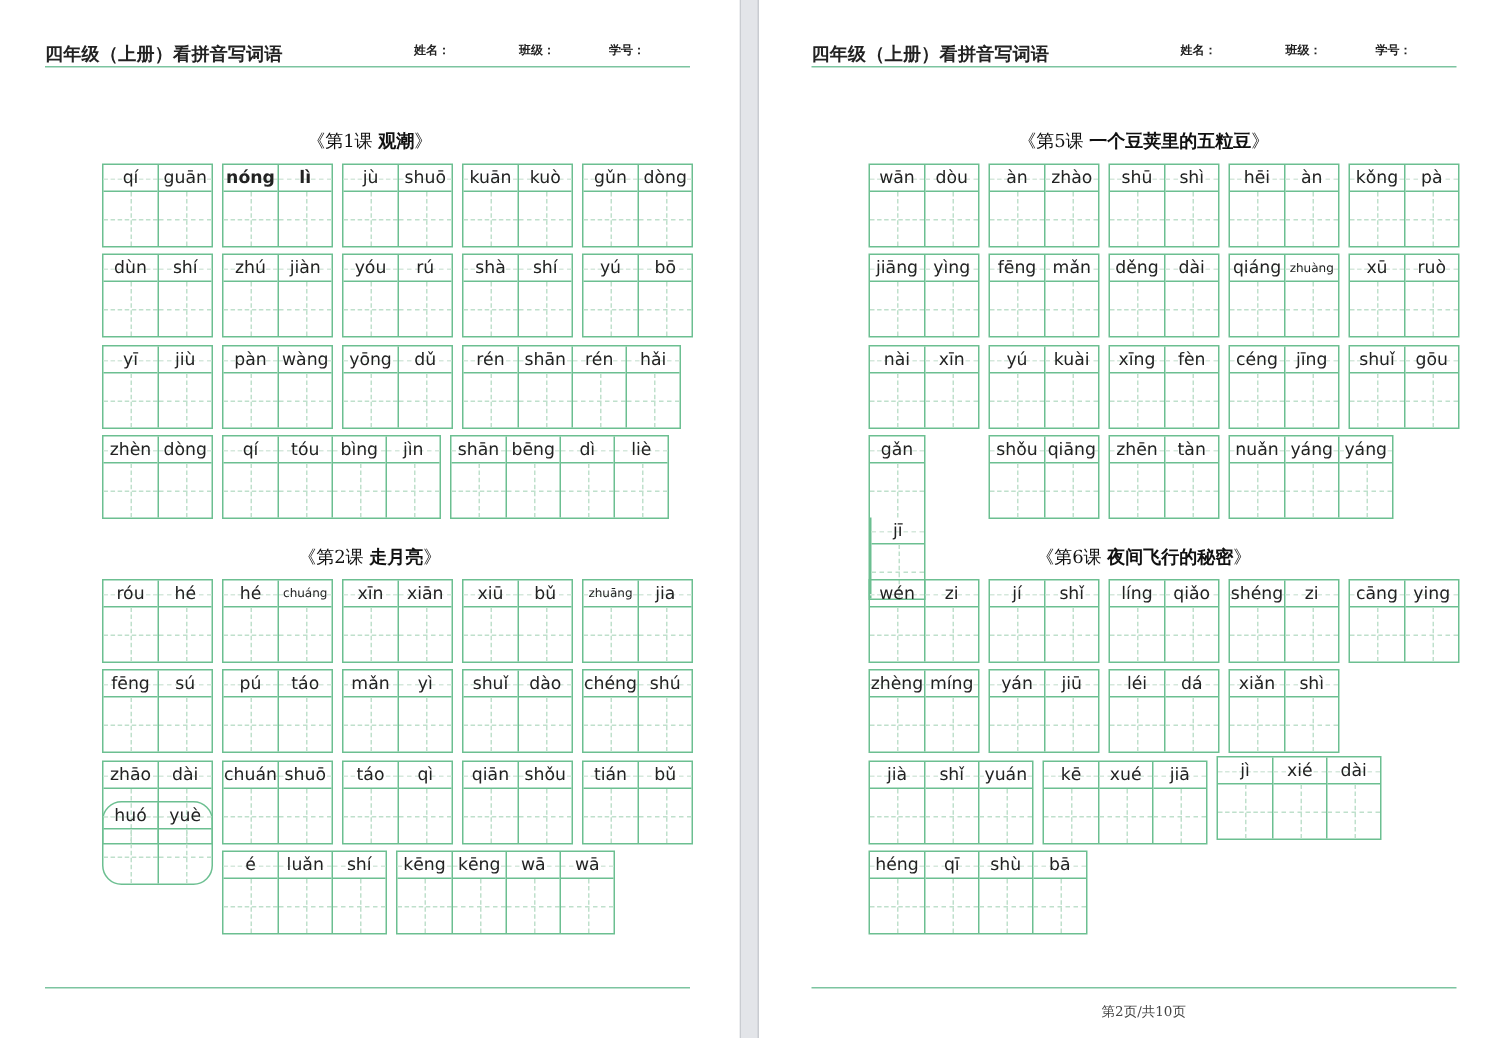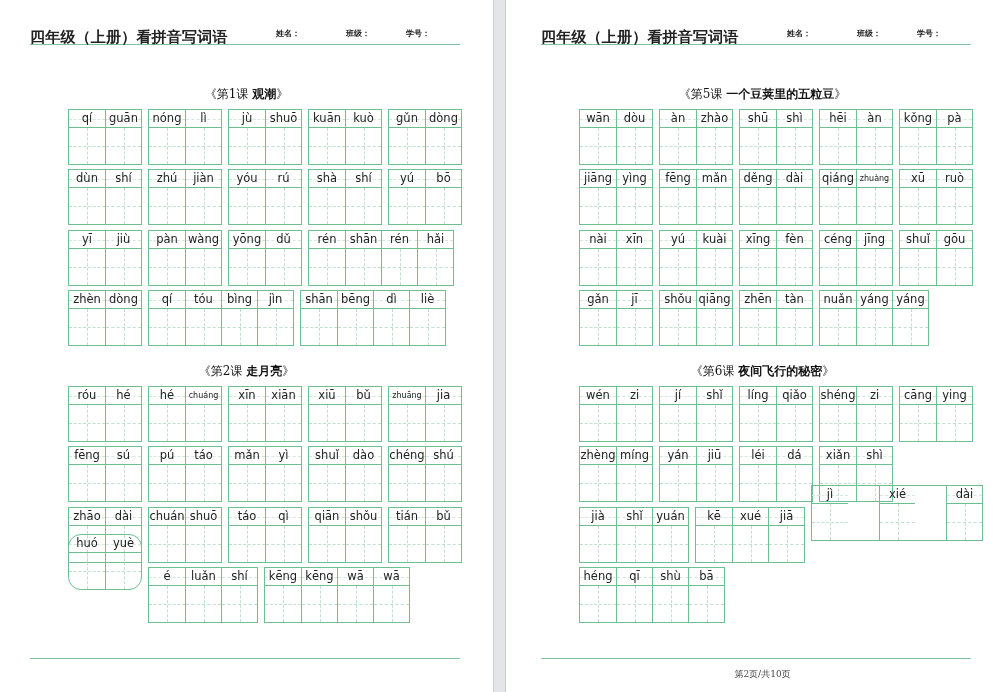--- a/index.html
+++ b/index.html
@@ -17,21 +17,21 @@
     position:absolute; left:493px; top:0; width:13px; height:692px;
     background:#e3e5e9;
     border-left:1px solid #c9ccd1; border-right:1px solid #c9ccd1;
     box-sizing:border-box;
   }
   .hdr {
     position:absolute; left:30px; width:430px; top:28px; height:16px;
     border-bottom:1.5px solid #7cc4a0;
   }
   .hdr-title {
-    position:absolute; left:0; top:0; font-size:15px; font-weight:bold; color:#222;
+    position:absolute; left:0; top:0; font-size:12px; font-weight:bold; color:#222;
     font-family:"DejaVu Sans", sans-serif; letter-spacing:0.2px;
   }
   .hdr-field {
     position:absolute; top:0; font-size:8px; font-weight:bold; color:#222;
   }
   .lesson-title {
     position:absolute; left:0; width:493px; text-align:center;
     font-family:"DejaVu Serif", serif; font-size:12px; color:#111;
   }
   .lesson-title .name { font-weight:bold; }
@@ -98,21 +98,21 @@
       <div class="group" style="left: 68px; top: 109px;">
         <div class="cell">
           <div class="py"><span>qí</span></div>
           <div class="wr"></div>
         </div>
         <div class="cell">
           <div class="py"><span>guān</span></div>
           <div class="wr"></div>
         </div>
       </div>
-      <div class="group" style="left: 148px; top: 109px;">
+      <div class="group" style="left: 148px; top: 109px; font-weight: bold;">
         <div class="cell">
           <div class="py"><span>nóng</span></div>
           <div class="wr"></div>
         </div>
         <div class="cell">
           <div class="py"><span>lì</span></div>
           <div class="wr"></div>
         </div>
       </div>
       <div class="group" style="left: 228px; top: 109px;">
@@ -642,21 +642,21 @@
       <div class="group" style="left: 393px; top: 230px;">
         <div class="cell">
           <div class="py"><span>shuǐ</span></div>
           <div class="wr"></div>
         </div>
         <div class="cell">
           <div class="py"><span>gōu</span></div>
           <div class="wr"></div>
         </div>
       </div>
-      <div class="group" style="left: 73px; top: 290px;">
+      <div class="group" style="left: 73px; top: 290px; flex-direction: column;">
         <div class="cell">
           <div class="py"><span>gǎn</span></div>
           <div class="wr"></div>
         </div>
         <div class="cell">
           <div class="py"><span>jī</span></div>
           <div class="wr"></div>
         </div>
       </div>
       <div class="group" style="left: 153px; top: 290px;">
@@ -804,21 +804,21 @@
         </div>
         <div class="cell">
           <div class="py"><span>xué</span></div>
           <div class="wr"></div>
         </div>
         <div class="cell">
           <div class="py"><span>jiā</span></div>
           <div class="wr"></div>
         </div>
       </div>
-      <div class="group" style="left: 305px; top: 485px; gap: 31px;">
+      <div class="group" style="left: 305px; top: 504px;">
         <div class="cell">
           <div class="py"><span>jì</span></div>
           <div class="wr"></div>
         </div>
         <div class="cell">
           <div class="py"><span>xié</span></div>
           <div class="wr"></div>
         </div>
         <div class="cell">
           <div class="py"><span>dài</span></div>

